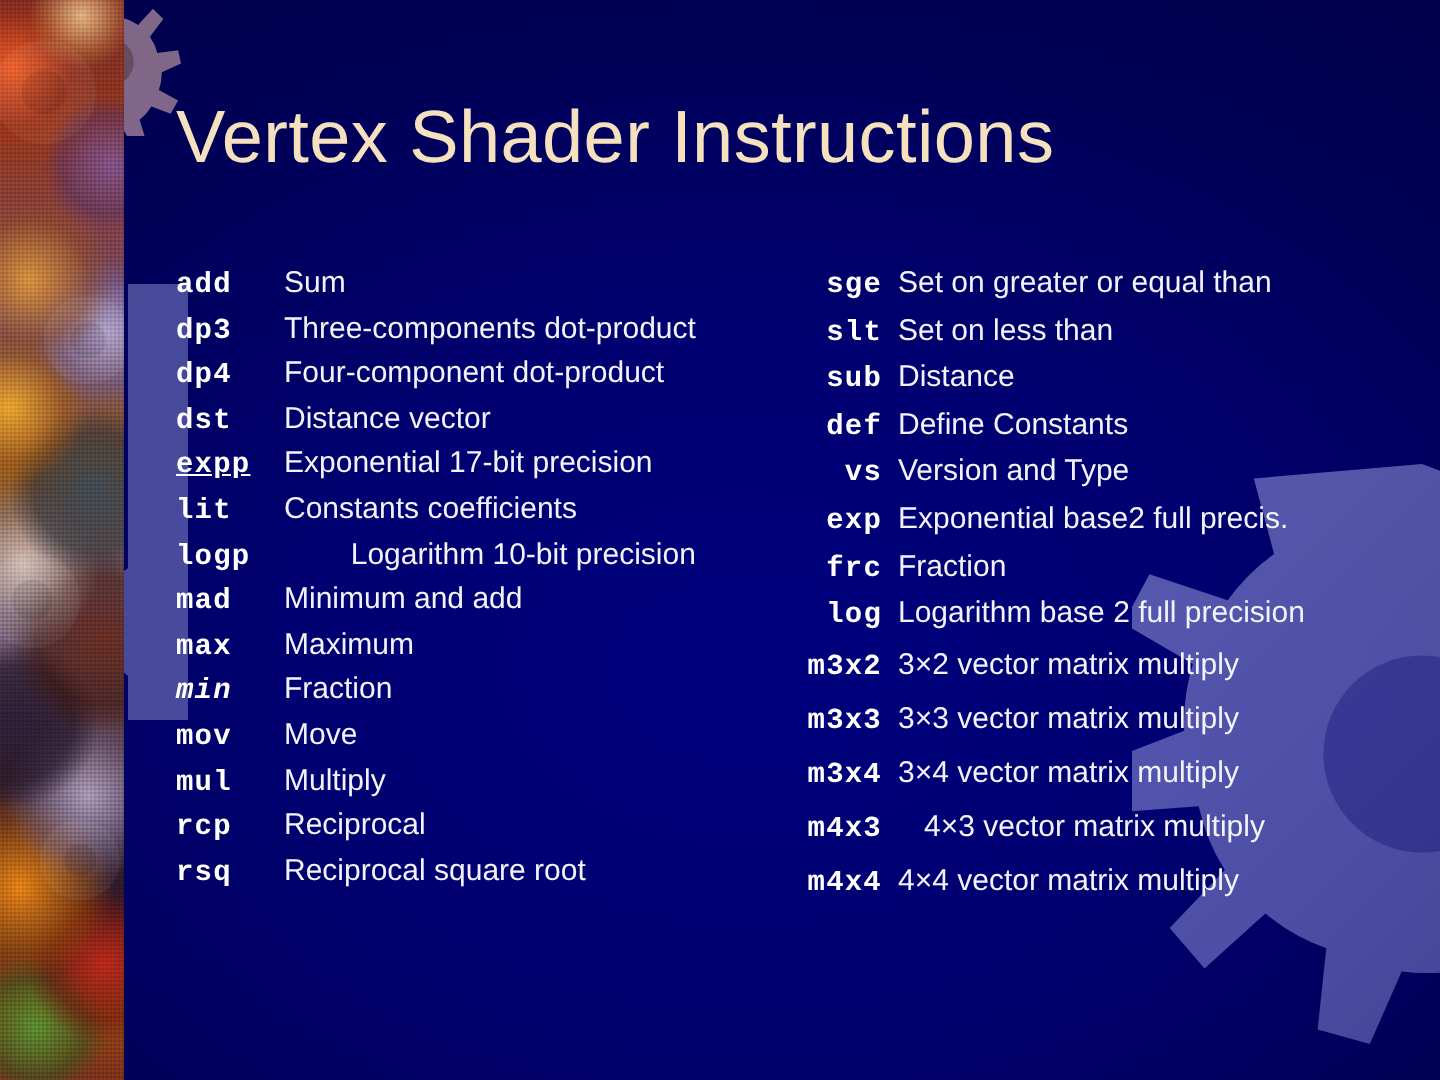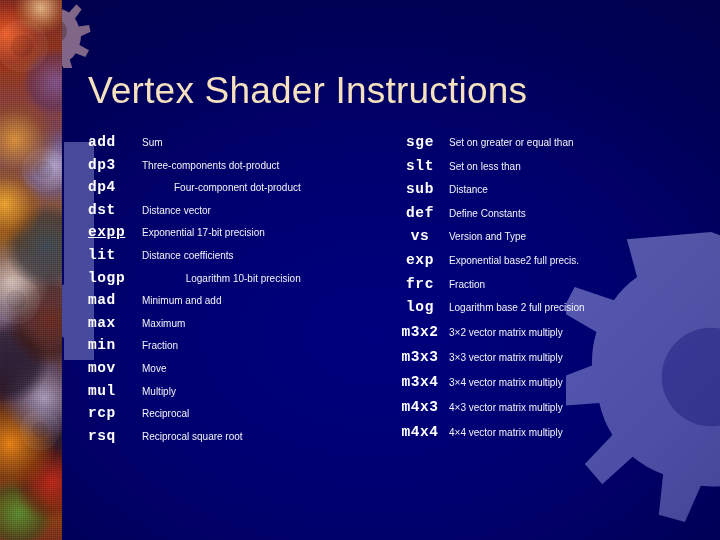--- a/index.html
+++ b/index.html
@@ -108,21 +108,21 @@
 
   
   .content {
     position: absolute;
     inset: 0;
   }
 
   .title {
     position: absolute;
     left: 88px;
-    top: 68px;
+    top: 46px;
     font-size: 37px;
     line-height: 46px;
     letter-spacing: 0.2px;
     color: #f5e1be;
     white-space: nowrap;
   }
 
   .col {
     position: absolute;
     display: grid;
@@ -144,28 +144,28 @@
 
   .mnemonic {
     font-family: "Liberation Mono", "DejaVu Sans Mono", monospace;
     font-weight: bold;
     font-size: 14.5px;
     color: #ffffff;
     letter-spacing: 0.6px;
     white-space: nowrap;
   }
   .col-right .mnemonic {
-    text-align: center;
+    text-align: right;
     padding-right: 8px;
     font-family: Liberation Mono, monospace;
   }
 
   .desc {
     font-family: "Liberation Sans", sans-serif;
-    font-size: 10px;
+    font-size: 15px;
     color: #f2f2f8;
     white-space: nowrap;
   }
 </style>
 </head>
 <body>
 
 <div id="slide">
 
   <div class="bg-layer">
@@ -239,34 +239,34 @@
   <div class="content">
 
     <div class="title">Vertex Shader Instructions</div>
 
     <div class="col col-left" id="colLeft">
         <div class="mnemonic" style="height: 22.6px; line-height: 22.6px;">add</div>
         <div class="desc" style="height: 22.6px; line-height: 22.6px;">Sum</div>
         <div class="mnemonic" style="height: 22.6px; line-height: 22.6px;">dp3</div>
         <div class="desc" style="height: 22.6px; line-height: 22.6px;">Three-components dot-product</div>
         <div class="mnemonic" style="height: 22.6px; line-height: 22.6px;">dp4</div>
-        <div class="desc" style="height: 22.6px; line-height: 22.6px; margin-left: 32px;">Four-component dot-product</div>
+        <div class="desc" style="height: 22.6px; line-height: 22.6px;">Four-component dot-product</div>
         <div class="mnemonic" style="height: 22.6px; line-height: 22.6px;">dst</div>
         <div class="desc" style="height: 22.6px; line-height: 22.6px;">Distance vector</div>
         <div class="mnemonic" style="height: 22.6px; line-height: 22.6px; text-decoration: underline;">expp</div>
         <div class="desc" style="height: 22.6px; line-height: 22.6px;">Exponential 17-bit precision</div>
         <div class="mnemonic" style="height: 22.6px; line-height: 22.6px;">lit</div>
-        <div class="desc" style="height: 22.6px; line-height: 22.6px;">Distance coefficients</div>
+        <div class="desc" style="height: 22.6px; line-height: 22.6px;">Constants coefficients</div>
         <div class="mnemonic" style="height: 22.6px; line-height: 22.6px;">logp</div>
         <div class="desc" style="height: 22.6px; line-height: 22.6px; text-align: right;">Logarithm 10-bit precision</div>
         <div class="mnemonic" style="height: 22.6px; line-height: 22.6px;">mad</div>
         <div class="desc" style="height: 22.6px; line-height: 22.6px;">Minimum and add</div>
         <div class="mnemonic" style="height: 22.6px; line-height: 22.6px;">max</div>
         <div class="desc" style="height: 22.6px; line-height: 22.6px;">Maximum</div>
-        <div class="mnemonic" style="height: 22.6px; line-height: 22.6px;">min</div>
+        <div class="mnemonic" style="height: 22.6px; line-height: 22.6px; font-style: italic;">min</div>
         <div class="desc" style="height: 22.6px; line-height: 22.6px;">Fraction</div>
         <div class="mnemonic" style="height: 22.6px; line-height: 22.6px;">mov</div>
         <div class="desc" style="height: 22.6px; line-height: 22.6px;">Move</div>
         <div class="mnemonic" style="height: 22.6px; line-height: 22.6px;">mul</div>
         <div class="desc" style="height: 22.6px; line-height: 22.6px;">Multiply</div>
         <div class="mnemonic" style="height: 22.6px; line-height: 22.6px;">rcp</div>
         <div class="desc" style="height: 22.6px; line-height: 22.6px;">Reciprocal</div>
         <div class="mnemonic" style="height: 22.6px; line-height: 22.6px;">rsq</div>
         <div class="desc" style="height: 22.6px; line-height: 22.6px;">Reciprocal square root</div>
       </div>
@@ -287,19 +287,19 @@
         <div class="desc" style="height: 22.6px; line-height: 22.6px;">Fraction</div>
         <div class="mnemonic" style="height: 22.6px; line-height: 22.6px;">log</div>
         <div class="desc" style="height: 22.6px; line-height: 22.6px;">Logarithm base 2 full precision</div>
         <div class="mnemonic" style="height: 25px; line-height: 25px;">m3x2</div>
         <div class="desc" style="height: 25px; line-height: 25px;">3×2 vector matrix multiply</div>
         <div class="mnemonic" style="height: 25px; line-height: 25px;">m3x3</div>
         <div class="desc" style="height: 25px; line-height: 25px;">3×3 vector matrix multiply</div>
         <div class="mnemonic" style="height: 25px; line-height: 25px;">m3x4</div>
         <div class="desc" style="height: 25px; line-height: 25px;">3×4 vector matrix multiply</div>
         <div class="mnemonic" style="height: 25px; line-height: 25px;">m4x3</div>
-        <div class="desc" style="height: 25px; line-height: 25px;">4×3 vector matrix multiply</div>
+        <div class="desc" style="height: 25px; line-height: 25px; margin-left: 13px;">4×3 vector matrix multiply</div>
         <div class="mnemonic" style="height: 25px; line-height: 25px;">m4x4</div>
         <div class="desc" style="height: 25px; line-height: 25px;">4×4 vector matrix multiply</div>
       </div>
 
   </div>
 </div>
 
 </body></html>

